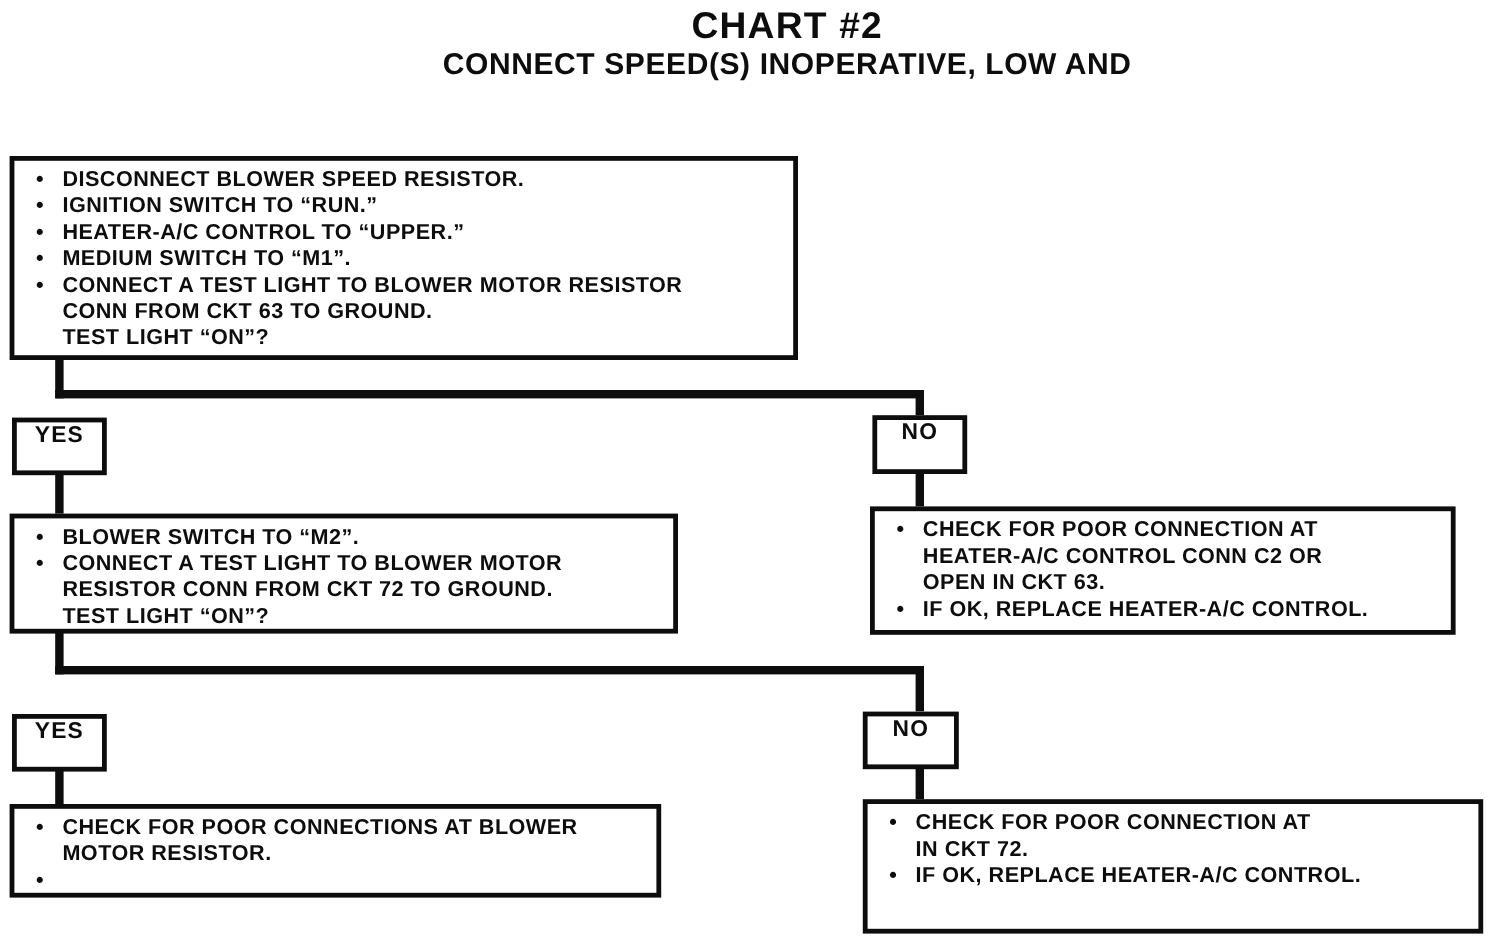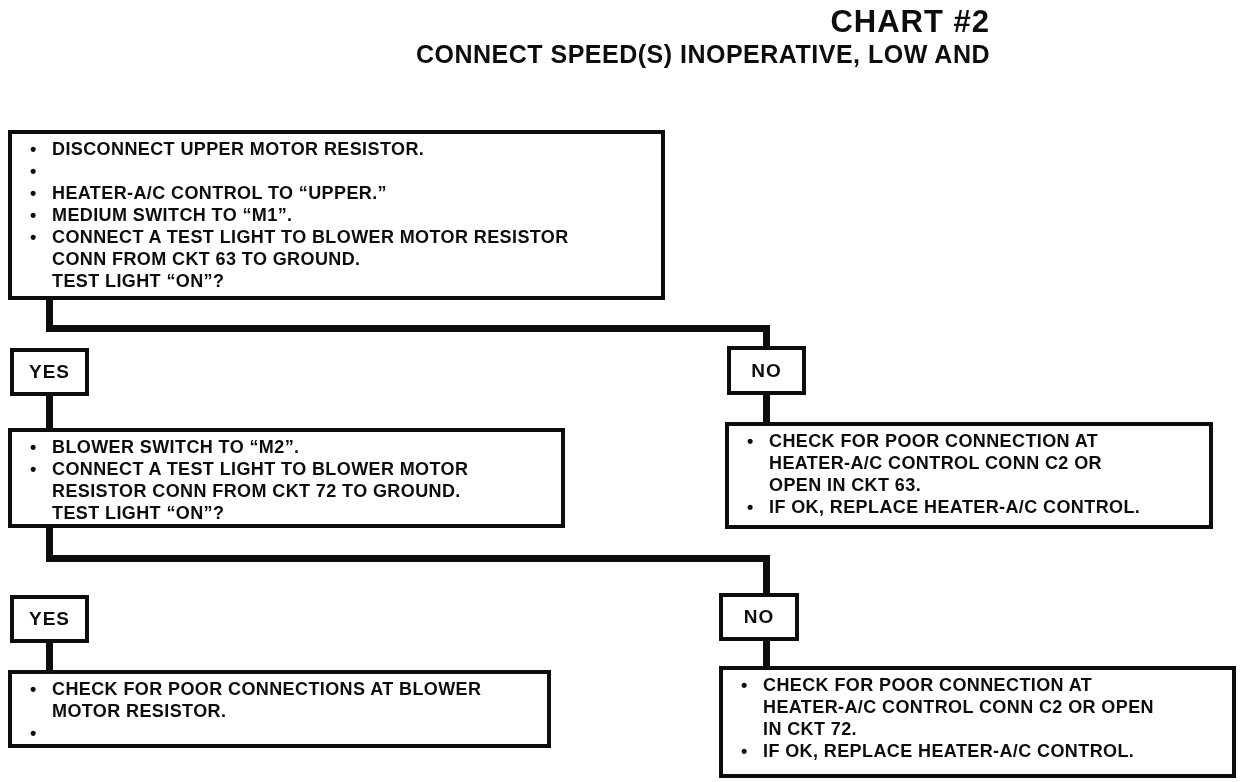--- a/index.html
+++ b/index.html
@@ -9,22 +9,22 @@
     height: 782px;
     background: #ffffff;
     font-family: "Liberation Sans", sans-serif;
     font-weight: bold;
     color: #0d0d0d;
     overflow: hidden;
   }
   
   .title-block {
     position: absolute;
-    left: 350px; top: 4px; width: 640px;
-    text-align: right;
+    left: 336px; top: 4px; width: 640px;
+    text-align: center;
   }
   .title-heading {
     font-size: 31px;
     letter-spacing: 1px;
     line-height: 36px;
     margin: 0;
   }
   .title-sub {
     font-size: 25px;
     letter-spacing: 0.5px;
@@ -50,21 +50,20 @@
     flex: 0 0 22px;
     width: 22px;
     text-align: left;
   }
   .label-box {
     position: absolute;
     box-sizing: border-box;
     border: 4px solid #0d0d0d;
     background: #ffffff;
     display: flex;
-    align-items: center;
     justify-content: center;
     font-size: 19px;
     letter-spacing: 1px;
   }
   .conn {
     position: absolute;
     background: #0d0d0d;
   }
 </style>
 </head>
@@ -73,24 +72,25 @@
 <div id="page">
 
   <div class="title-block">
     <div class="title-heading">CHART #2</div>
     <div class="title-sub">CONNECT SPEED(S) INOPERATIVE, LOW AND</div>
   </div>
 
   <div class="node" style="left:8px; top:130px; width:657px; height:170px;">
       <div class="ln">
         <span class="mk">•</span>
-        <span>DISCONNECT UPPER MOTOR RESISTOR.</span>
-      </div>
-      <div class="ln">
-        <span class="mk">•</span>
+        <span>DISCONNECT BLOWER SPEED RESISTOR.</span>
+      </div>
+      <div class="ln">
+        <span class="mk">•</span>
+        <span>IGNITION SWITCH TO “RUN.”</span>
       </div>
       <div class="ln">
         <span class="mk">•</span>
         <span>HEATER-A/C CONTROL TO “UPPER.”</span>
       </div>
       <div class="ln">
         <span class="mk">•</span>
         <span>MEDIUM SWITCH TO “M1”.</span>
       </div>
       <div class="ln">
@@ -187,24 +187,20 @@
       </div>
     </div>
 
   <div class="node" style="left:719px; top:666px; width:517px; height:112px;">
       <div class="ln">
         <span class="mk">•</span>
         <span>CHECK FOR POOR CONNECTION AT</span>
       </div>
       <div class="ln">
         <span class="mk"></span>
-        <span>HEATER-A/C CONTROL CONN C2 OR OPEN</span>
-      </div>
-      <div class="ln">
-        <span class="mk"></span>
         <span>IN CKT 72.</span>
       </div>
       <div class="ln">
         <span class="mk">•</span>
         <span>IF OK, REPLACE HEATER-A/C CONTROL.</span>
       </div>
     </div>
 
 </div>
 

